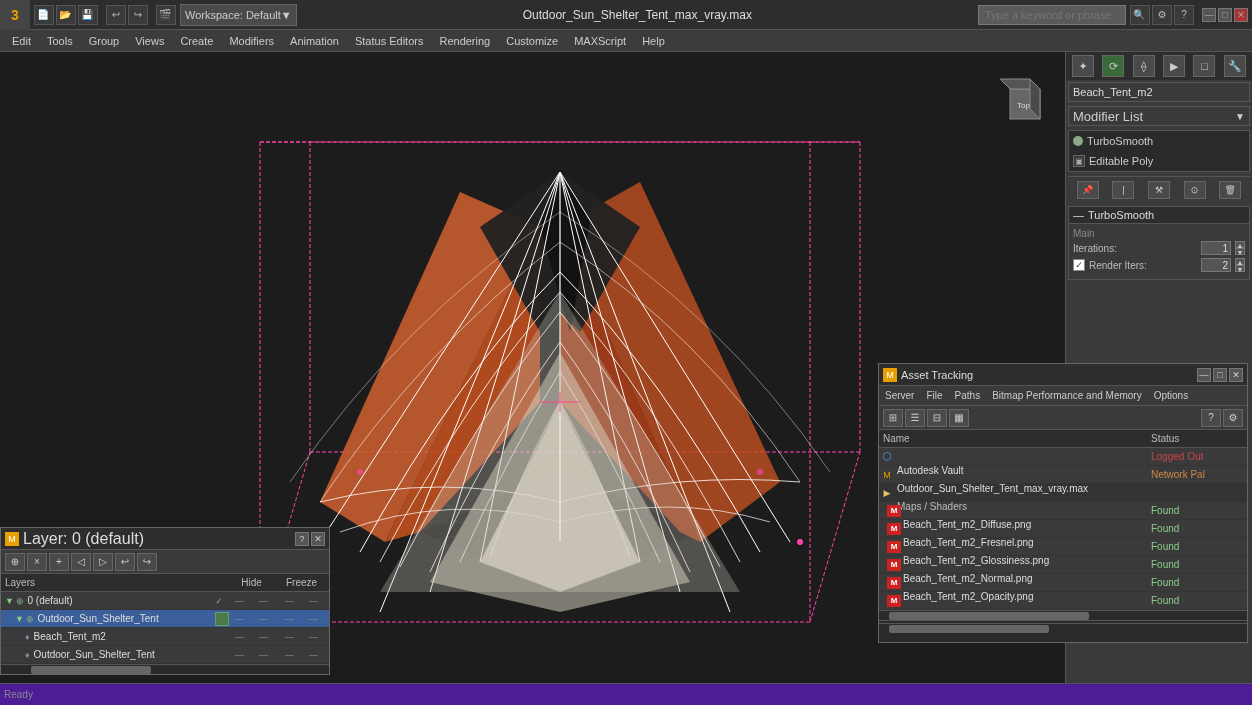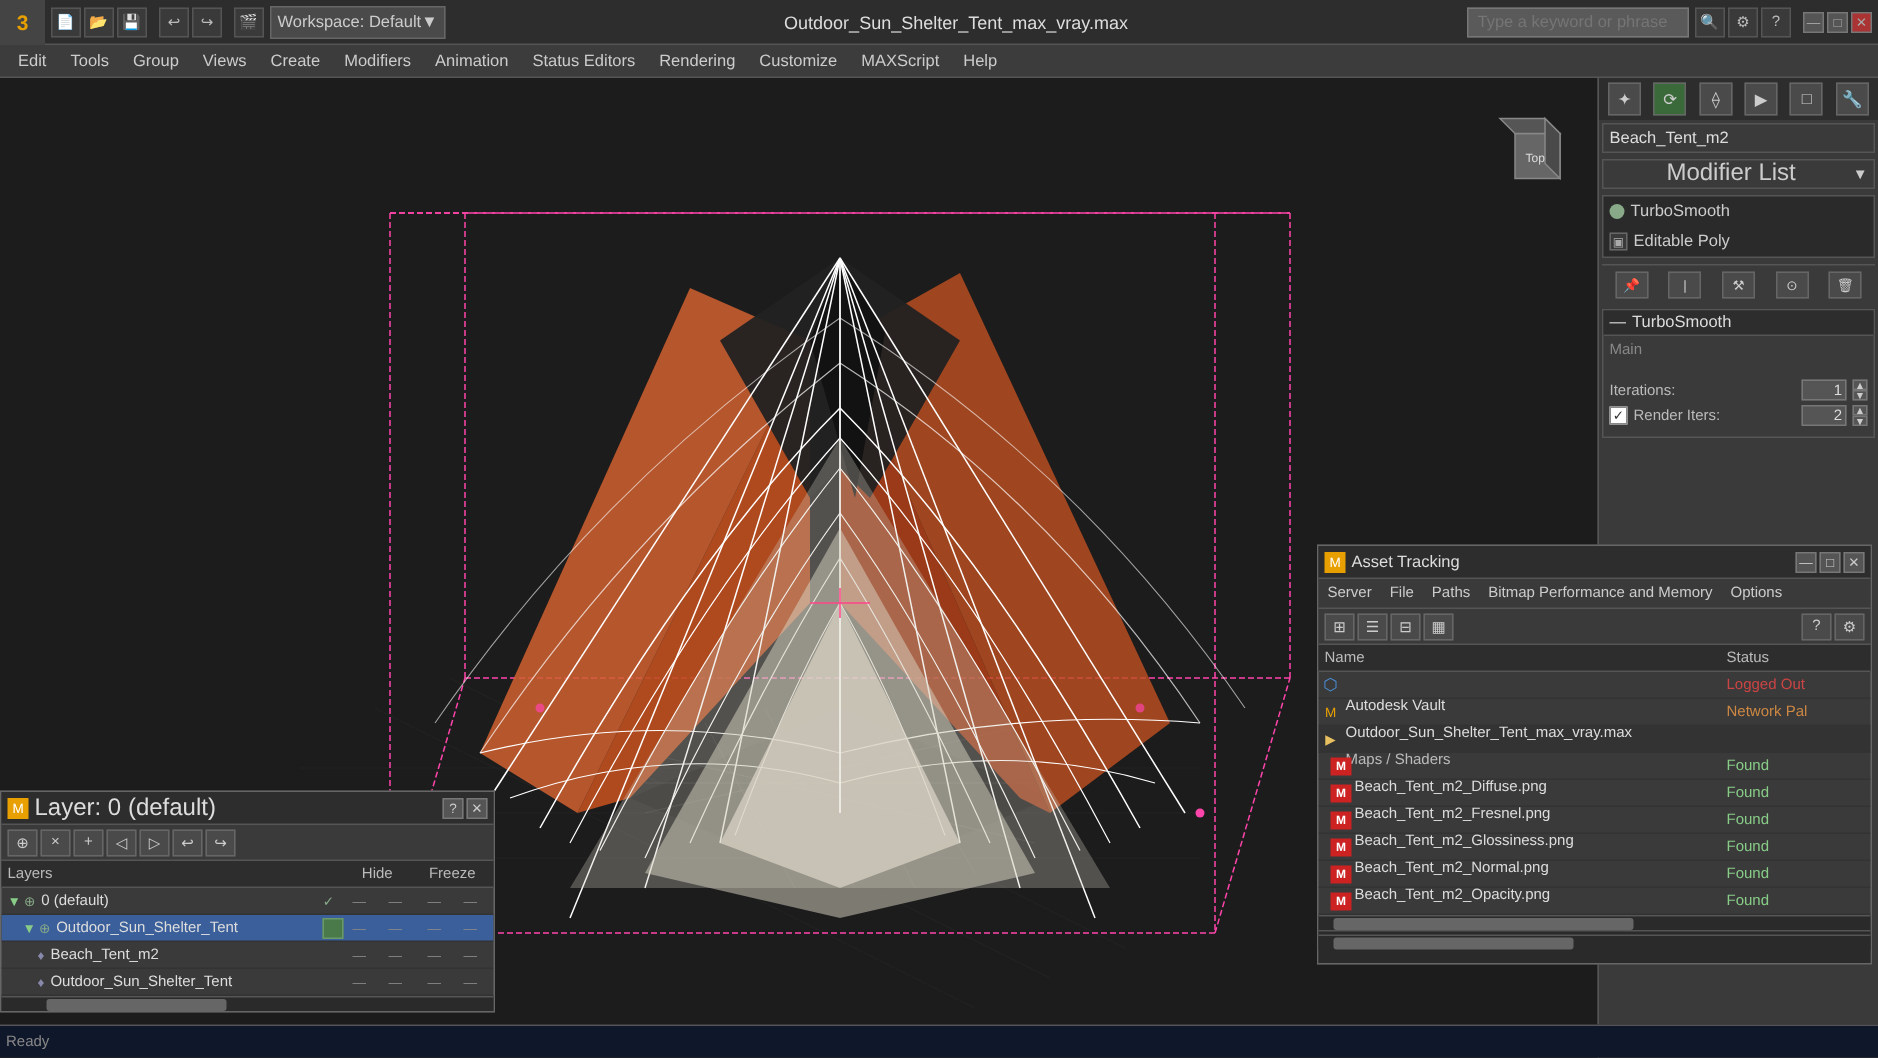--- a/index.html
+++ b/index.html
@@ -178,21 +178,21 @@
     }
     .modifier-list-bar {
       display: flex;
       align-items: center;
       background: #3a3a3a;
       border: 1px solid #555;
       margin: 2px;
       padding: 2px 4px;
       height: 20px;
     }
-    .modifier-list-label { flex: 1; color: #ccc; font-size: 16px; text-align: center; }
+    .modifier-list-label { flex: 1; color: #ccc; font-size: 13px; }
     .modifier-arrow { color: #ccc; font-size: 10px; }
     .modifier-stack {
       background: #2a2a2a;
       border: 1px solid #555;
       margin: 2px;
       flex: none;
     }
     .modifier-item {
       display: flex;
       align-items: center;
@@ -239,21 +239,21 @@
     .ts-header {
       background: #2d2d2d;
       padding: 2px 4px;
       display: flex; align-items: center;
       color: #ddd; font-size: 11px;
       border-bottom: 1px solid #555;
     }
     .ts-body {
       padding: 4px;
     }
-    .ts-label { color: #888; font-size: 10px; margin-bottom: 14px; }
+    .ts-label { color: #888; font-size: 10px; margin-bottom: 2px; }
     .ts-row {
       display: flex; align-items: center; margin-bottom: 3px;
       gap: 4px;
     }
     .ts-field-label { color: #bbb; font-size: 10px; flex: 1; }
     .ts-input {
       width: 30px; height: 14px;
       background: #555;
       border: 1px solid #777;
       color: #ddd;
@@ -473,21 +473,21 @@
       border-top: 1px solid #555;
     }
 
     
     .status-bar {
       position: absolute;
       bottom: 0;
       left: 0;
       right: 0;
       height: 22px;
-      background: #0f172a;
+      background: #4c1d95;
       border-top: 1px solid #555;
       display: flex;
       align-items: center;
       padding: 0 4px;
     }
 
     
     .vp-nav-cube {
       position: absolute;
       top: 22px;

